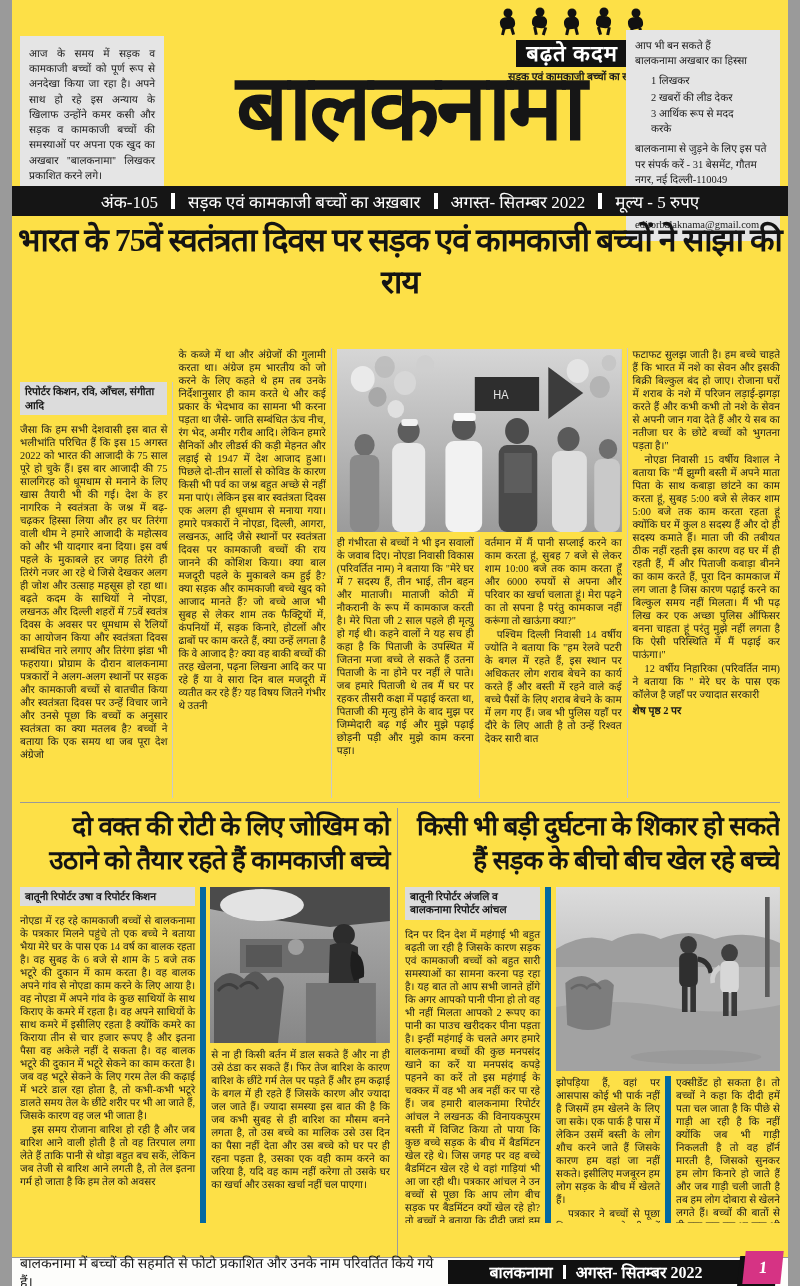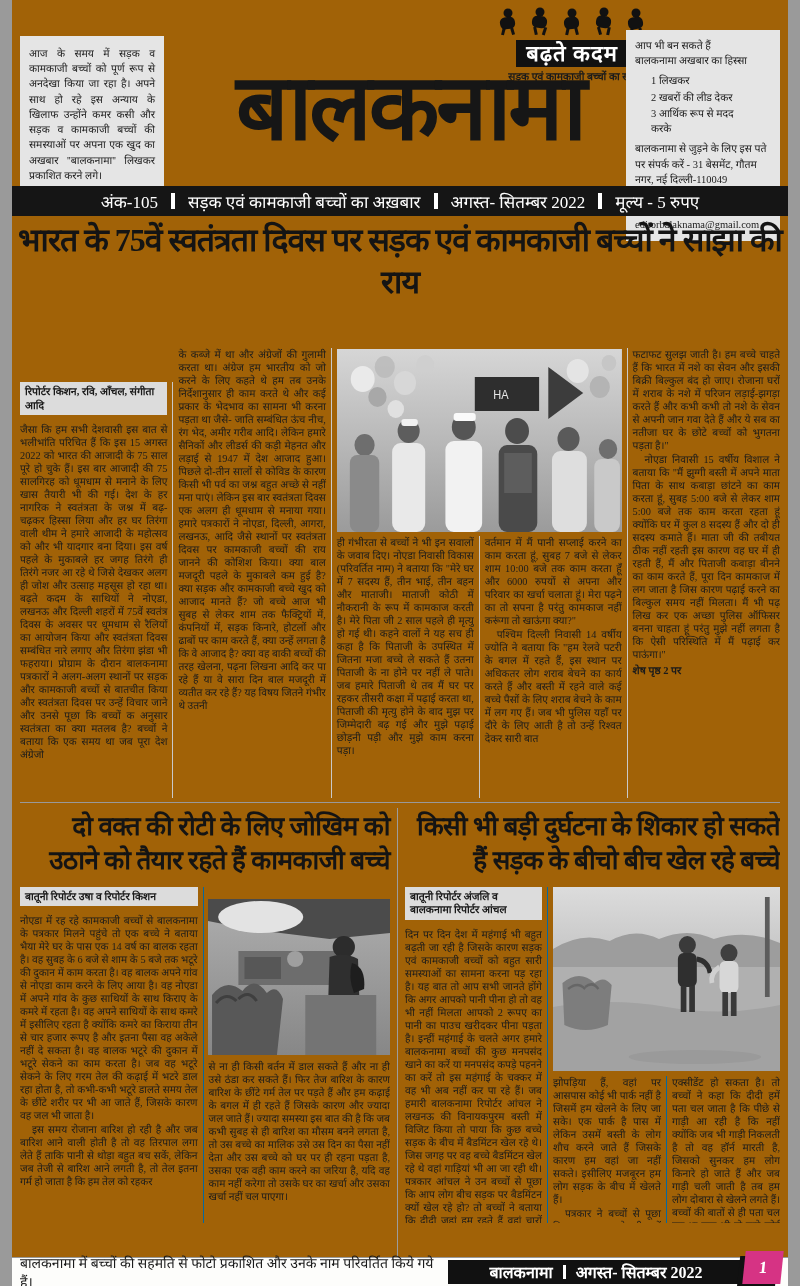--- a/index.html
+++ b/index.html
@@ -1,16 +1,16 @@
 <!DOCTYPE html>
 <html lang="hi"><head>
 <meta charset="utf-8">
 <style>
   html,body{margin:0;padding:0;background:#9a9a9a;}
-  .page{position:relative;width:776px;height:1286px;margin:0 auto;background:#a16207;
+  .page{position:relative;width:776px;height:1286px;margin:0 auto;background:#fde047;
         font-family:"Liberation Serif", serif;color:#1b1b1b;overflow:hidden;}
 
   
   .masthead{position:absolute;top:0;left:0;right:0;height:186px;}
   .note-box{background:#e5e5e5;font-size:10.5px;line-height:1.45;}
   .note-left{position:absolute;left:8px;top:36px;width:126px;padding:10px 9px;text-align:justify;}
   .note-right{position:absolute;right:8px;top:30px;width:136px;padding:8px 9px;}
   .note-right .nr-item{margin:1px 16px;}
   .note-right .nr-block{margin-top:5px;}
   .logo-cluster{position:absolute;left:468px;top:6px;width:184px;text-align:center;}
@@ -51,23 +51,23 @@
 
   
   .section-rule{position:absolute;top:802px;left:8px;right:8px;border-top:1px solid #999;}
   .bottom{position:absolute;top:808px;left:8px;right:8px;height:450px;display:flex;overflow:hidden;}
   .art{overflow:hidden;}
   .art h3{margin:2px 0 8px 0;text-align:right;font-size:26px;font-weight:900;line-height:1.32;
           letter-spacing:-0.5px;color:#141414;}
   .art-left{width:370px;padding-right:7px;border-right:1px solid #9c9c9c;}
   .art-right{flex:1;padding-left:7px;}
   .art-body{display:flex;height:336px;overflow:hidden;}
-  .acol{flex:1;padding:0 5px;border-right:1px solid #0369a1;overflow:hidden;}
+  .acol{flex:1;padding:0 5px;border-right:6px solid #0369a1;overflow:hidden;}
   .art-body > .acol:first-child{padding-left:0;}
-  .awrap{flex:1.05;display:flex;flex-direction:column;overflow:hidden;margin-top:12px;}
+  .awrap{flex:1.05;display:flex;flex-direction:column;overflow:hidden;}
   .awrap .photo-wrap{padding:0 0 5px 4px;}
   .awrap .atext{padding:0 0 0 5px;overflow:hidden;}
   .art-right .acol-first{flex:1.18;}
   .awrap2{flex:2;display:flex;flex-direction:column;overflow:hidden;}
   .awrap2 .photo-wrap{padding:0 0 5px 5px;}
   .awrap2 .two{display:flex;flex:1;overflow:hidden;}
   .awrap2 .two .acol:last-child{border-right:none;padding-right:0;}
 
   
   .footer{position:absolute;left:0;right:0;bottom:0;height:28px;border-top:1px solid #999;
@@ -207,36 +207,37 @@
           </div>
           <div class="lcol">
             <p>वर्तमान में मैं पानी सप्लाई करने का काम करता हूं, सुबह 7 बजे से लेकर शाम 10:00 बजे तक काम करता हूँ और 6000 रुपयों से अपना और परिवार का खर्चा चलाता हूं। मेरा पढ़ने का तो सपना है परंतु कामकाज नहीं करूंगा तो खाऊंगा क्या?"</p>
             <p>पश्चिम दिल्ली निवासी 14 वर्षीय ज्योति ने बताया कि "हम रेलवे पटरी के बगल में रहते हैं, इस स्थान पर अधिकतर लोग शराब बेचने का कार्य करते हैं और बस्ती में रहने वाले कई बच्चे पैसों के लिए शराब बेचने के काम में लग गए हैं। जब भी पुलिस यहाँ पर  दौरे के लिए आती है तो उन्हें रिश्वत देकर सारी बात</p>
           </div>
         </div>
       </div>
       <div class="lcol">
         <p>फटाफट सुलझ जाती है। हम बच्चे चाहते हैं कि भारत में नशे का सेवन और इसकी बिक्री बिल्कुल बंद हो जाए। रोजाना घरों में शराब के नशे में परिजन लड़ाई-झगड़ा करते हैं और कभी कभी तो नशे के सेवन से अपनी जान गवा देते हैं और ये सब का नतीजा घर के छोटे बच्चों को भुगतना पड़ता है।"</p>
         <p>नोएडा निवासी 15 वर्षीय विशाल ने बताया कि "मैं  झुग्गी बस्ती में अपने माता पिता के साथ कबाड़ा छांटने का काम करता हूं, सुबह 5:00 बजे से लेकर शाम 5:00 बजे तक काम करता रहता हूं क्योंकि घर में कुल 8 सदस्य हैं और दो ही सदस्य कमाते हैं। माता जी की तबीयत ठीक नहीं रहती इस कारण वह घर में ही रहती हैं, मैं और पिताजी कबाड़ा बीनने का काम करते हैं, पूरा दिन कामकाज में लग जाता है जिस कारण पढ़ाई करने का बिल्कुल समय नहीं मिलता। मैं भी पढ़ लिख कर एक अच्छा पुलिस ऑफिसर बनना चाहता हूं परंतु मुझे नहीं लगता है कि ऐसी परिस्थिति में मैं पढ़ाई कर पाऊंगा।"</p>
+        <p>12 वर्षीय निहारिका (परिवर्तित नाम) ने बताया कि " मेरे घर के पास एक कॉलेज है जहाँ पर ज्यादात सरकारी</p>
         <span class="continued">शेष पृष्ठ 2 पर</span>
       </div>
     </div>
   </section>
 
   <div class="section-rule"></div>
 
   <section class="bottom">
 
     <article class="art art-left bodytext">
       <h3>दो वक्त की रोटी के लिए जोखिम को उठाने को तैयार रहते हैं कामकाजी बच्चे</h3>
       <div class="art-body">
         <div class="acol">
           <div class="byline">बातूनी रिपोर्टर उषा व रिपोर्टर किशन</div>
           <p>नोएडा में रह रहे कामकाजी बच्चों से बालकनामा के पत्रकार मिलने पहुंचे तो एक बच्चे ने बताया भैया मेरे घर के पास एक 14 वर्ष का बालक रहता है। वह सुबह के 6 बजे से शाम के 5 बजे तक भटूरे की दुकान में काम करता है। वह बालक अपने गांव से नोएडा काम करने के लिए आया है। वह नोएडा में अपने गांव के कुछ साथियों के साथ किराए के कमरे में रहता है। वह अपने साथियों के साथ कमरे में इसीलिए रहता है क्योंकि कमरे का किराया तीन से चार हजार रूपए है और इतना पैसा वह अकेले नहीं दे सकता है। वह बालक भटूरे की दुकान में भटूरे सेकने का काम करता है। जब वह भटूरे सेकने के लिए गरम तेल की कढ़ाई में भटरे डाल रहा होता है, तो कभी-कभी भटूरे डालते समय तेल के छींटे शरीर पर भी आ जाते हैं, जिसके कारण वह जल भी जाता है।</p>
-          <p>इस समय रोजाना बारिश हो रही है और जब बारिश आने वाली होती है तो वह तिरपाल लगा लेते हैं ताकि पानी से थोड़ा बहुत बच सकें, लेकिन जब तेजी से बारिश आने लगती है, तो तेल इतना गर्म हो जाता है कि हम तेल को रहकर</p>
+          <p>इस समय रोजाना बारिश हो रही है और जब बारिश आने वाली होती है तो वह तिरपाल लगा लेते हैं ताकि पानी से थोड़ा बहुत बच सकें, लेकिन जब तेजी से बारिश आने लगती है, तो तेल इतना गर्म हो जाता है कि हम तेल को अवसर</p>
         </div>
         <div class="awrap">
           <div class="photo-wrap">
             <svg class="photo" width="100%" height="156" viewBox="0 0 180 156" preserveAspectRatio="none">
               <defs>
                 <linearGradient id="pg2" x1="0" y1="0" x2="0" y2="1">
                   <stop offset="0" stop-color="#aeaeae"></stop>
                     <stop offset="1" stop-color="#878787"></stop>
                 </linearGradient>
               </defs>

